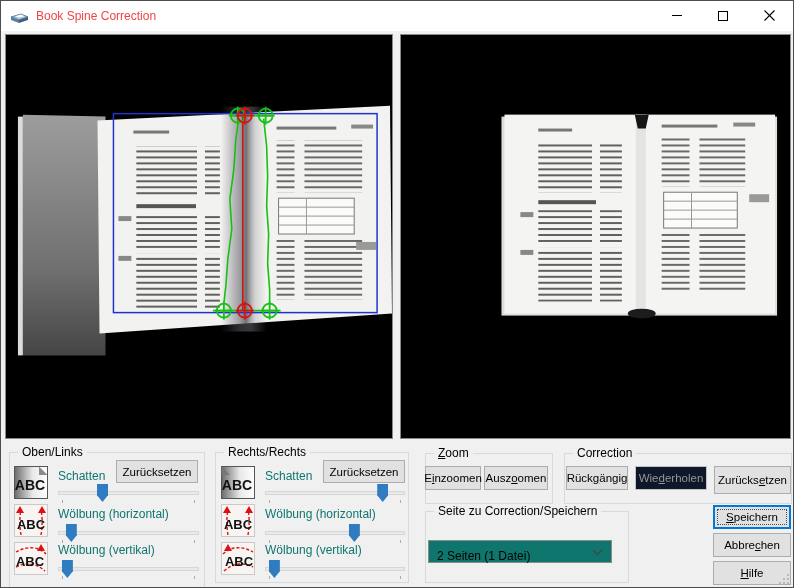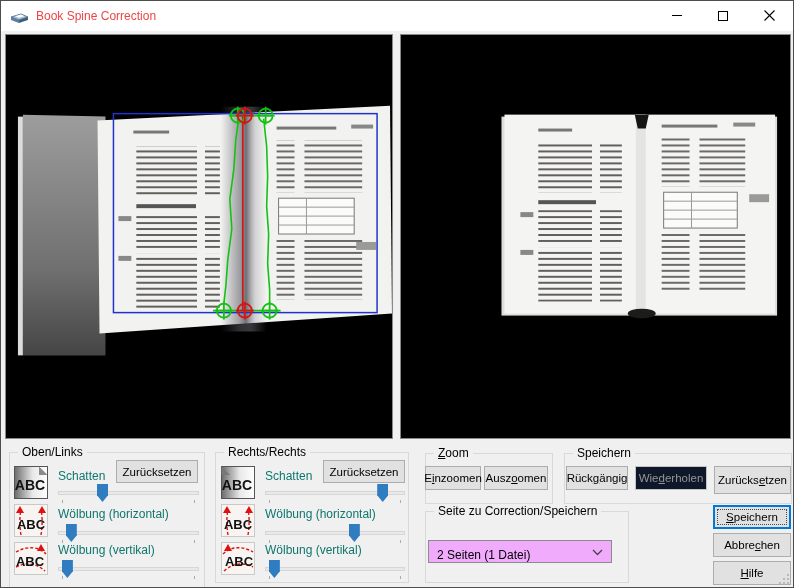--- a/index.html
+++ b/index.html
@@ -39,22 +39,22 @@
   .abc-icon{position:absolute;width:34px;height:33px;}
   .abc-icon svg{display:block;width:100%;height:100%;}
   
   .slider{position:absolute;height:20px;}
   .slider .track{position:absolute;left:0;right:0;top:8px;height:4px;background:#e9e9e9;border:1px solid #d6d6d6;}
   .slider .thumb{position:absolute;top:1px;left:0;width:11px;height:18px;background:var(--slider-thumb);
                  clip-path:polygon(0 0,100% 0,100% 62%,50% 100%,0 62%);}
   .slider::before,.slider::after{content:"";position:absolute;top:17px;width:1px;height:3px;background:#ababab;}
   .slider::before{left:4px;} .slider::after{right:4px;}
   
-  .combo{position:absolute;left:427px;top:539px;width:184px;height:23px;background:#f0abfc;
-         border:1px solid #8b8b8b;font-size:12px;display:flex;align-items:flex-end;padding:16px 26px 0 8px;}
+  .combo{position:absolute;left:427px;top:539px;width:184px;height:23px;background:#0f766e;
+         border:1px solid #8b8b8b;font-size:12px;display:flex;align-items:flex-start;padding:8px 26px 0 8px;}
   .combo .chev{position:absolute;right:8px;top:8px;}
   
   .grip{position:absolute;right:3px;bottom:2px;width:11px;height:11px;}
 </style>
 </head>
 <body>
 
 <div class="window">
 
   <div class="titlebar">
@@ -300,21 +300,21 @@
     <div class="thumb" style="left: calc(3% - 0.33px);"></div>
   </div>
 
   <div class="groupbox" style="left:424px;top:452px;width:128px;height:51px">
     <span class="gb-title"><u>Z</u>oom</span>
   </div>
   <button class="btn" style="left:424px;top:465px;width:56px;height:24px">E<u>i</u>nzoomen</button>
   <button class="btn" style="left:483px;top:465px;width:64px;height:24px">Ausz<u>o</u>omen</button>
 
   <div class="groupbox" style="left:563px;top:452px;width:228px;height:51px">
-    <span class="gb-title">Speichern</span>
+    <span class="gb-title">Correction</span>
   </div>
   <button class="btn" style="left:565px;top:465px;width:62px;height:24px">Rück<u>g</u>ängig</button>
   <button class="btn disabled" style="left:634px;top:465px;width:72px;height:24px">Wie<u>d</u>erholen</button>
   <button class="btn" style="left:713px;top:465px;width:77px;height:28px">Zurücks<u>e</u>tzen</button>
 
   <div class="groupbox" style="left:424px;top:510px;width:204px;height:72px">
     <span class="gb-title">Seite zu Correction/Speichern</span>
   </div>
   <div class="combo">
     <span>2 Seiten (1 Datei)</span>

